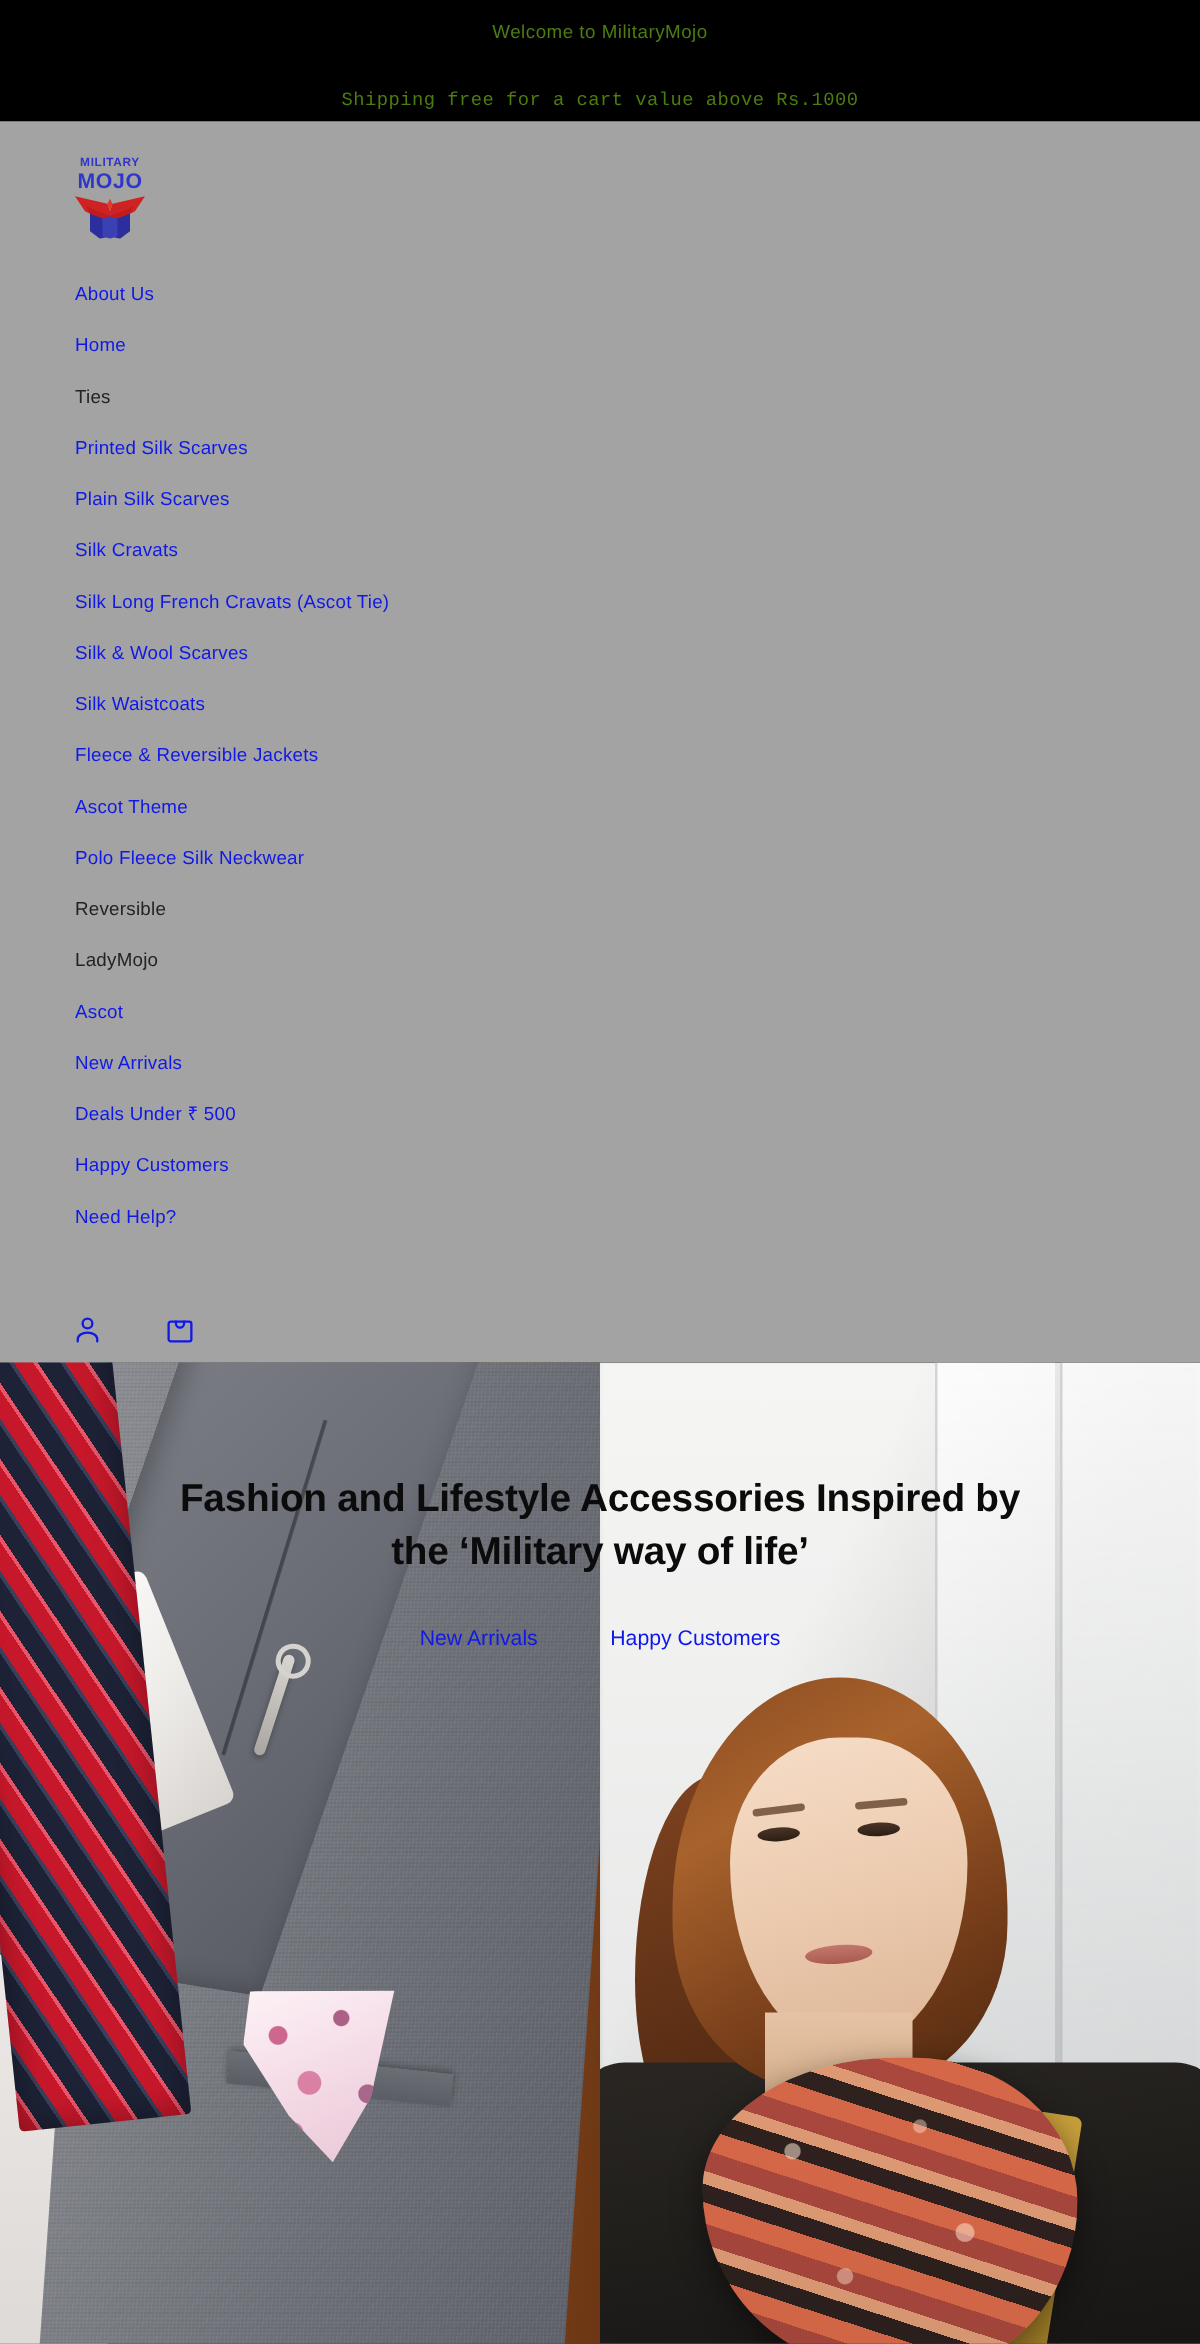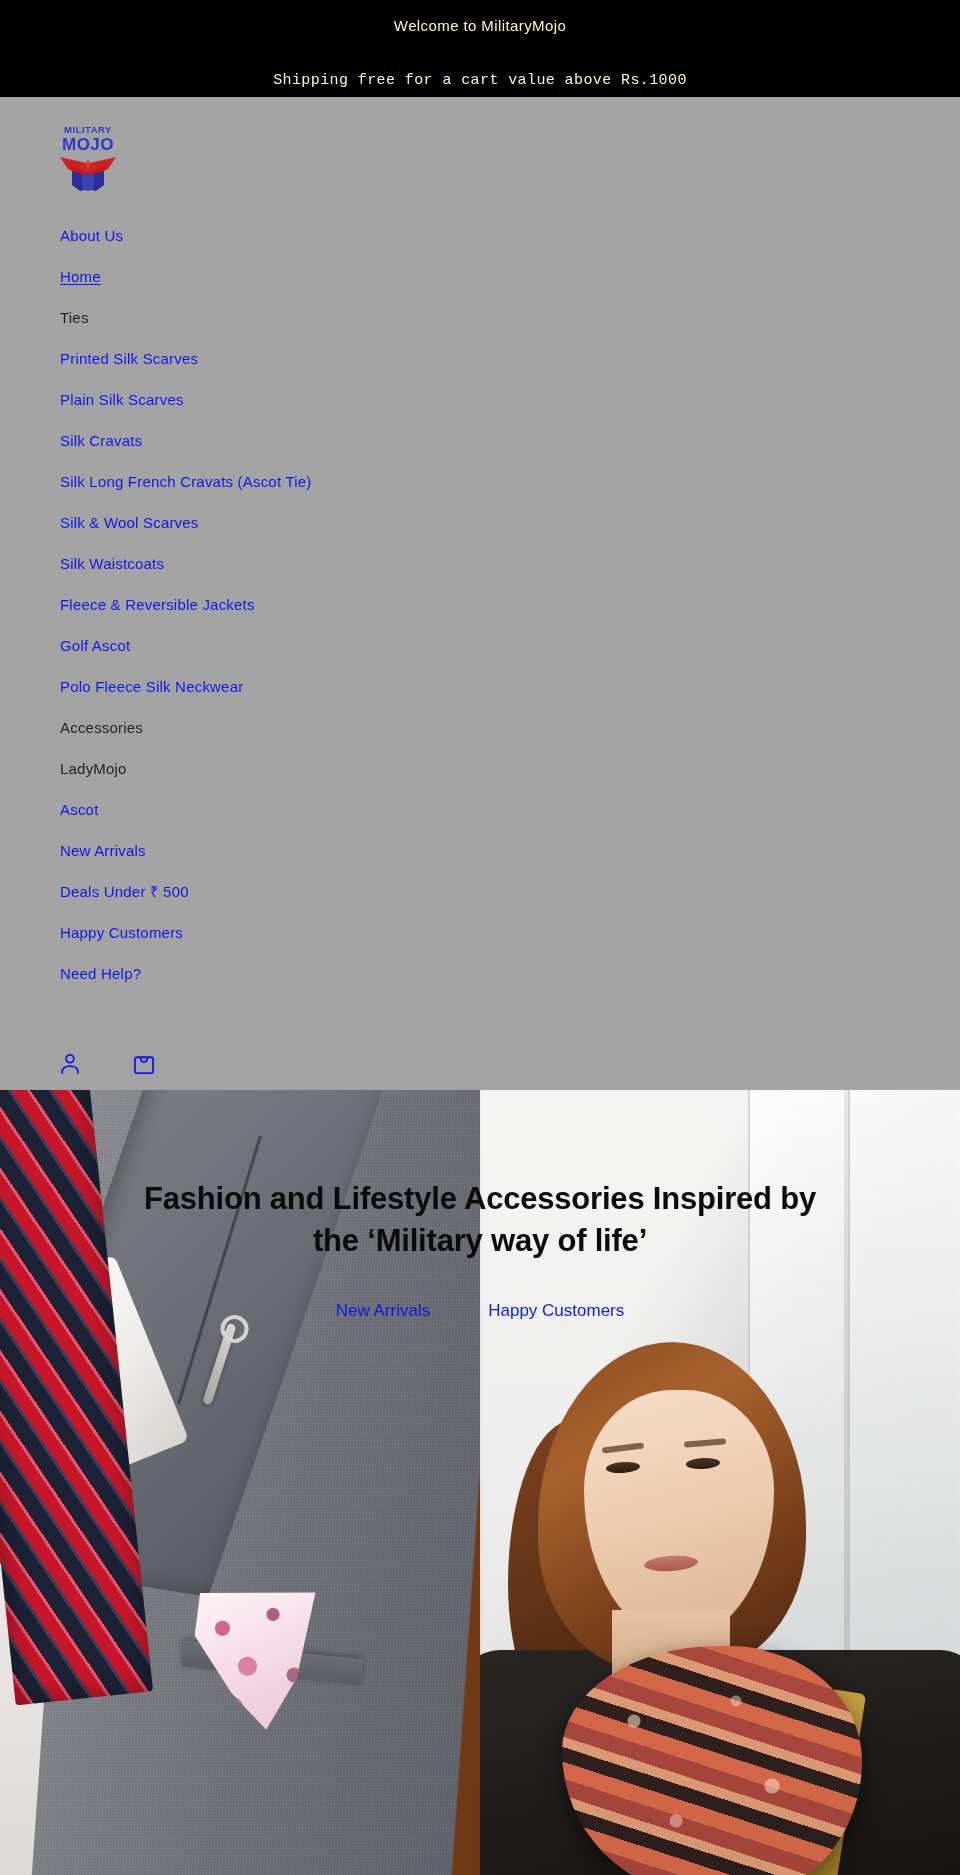--- a/index.html
+++ b/index.html
@@ -10,21 +10,21 @@
     overflow:hidden;
   }
 
   
   .announcement-bar{
     background:#000;
     padding-top:10px;
     text-align:center;
   }
   .announcement-line{
-    color:#fef9c3;
+    color:#4d7c0f;
     font-size:15px;
     letter-spacing:.4px;
     line-height:20px;
     padding:6px 1px;
   }
   .announcement-line.second{ margin-top:23px;font-family:Liberation Mono, monospace; }
 
   
   .site-header{
     background:#a3a3a3;
@@ -52,21 +52,20 @@
     display:block;
     padding:10px 0 10px 60px;
     font-size:15px;
     line-height:21px;
     letter-spacing:.2px;
     color:#1018e8;
     text-decoration:none;
     font-weight:400;
   }
   .nav-item.current{
-    text-decoration:underline;
     text-underline-offset:2px;
   }
   .nav-item.section-header{
     color:#232323;
     text-decoration:none;
     cursor:default;
   }
 
   
   .header-icons{
@@ -385,23 +384,23 @@
     <a class="nav-item" href="#">About Us</a>
     <a class="nav-item current" href="#">Home</a>
     <span class="nav-item section-header">Ties</span>
     <a class="nav-item" href="#">Printed Silk Scarves</a>
     <a class="nav-item" href="#">Plain Silk Scarves</a>
     <a class="nav-item" href="#">Silk Cravats</a>
     <a class="nav-item" href="#">Silk Long French Cravats (Ascot Tie)</a>
     <a class="nav-item" href="#">Silk &amp; Wool Scarves</a>
     <a class="nav-item" href="#">Silk Waistcoats</a>
     <a class="nav-item" href="#">Fleece &amp; Reversible Jackets</a>
-    <a class="nav-item" href="#">Golf Ascot</a>
+    <a class="nav-item" href="#">Ascot Theme</a>
     <a class="nav-item" href="#">Polo Fleece Silk Neckwear</a>
-    <span class="nav-item section-header">Accessories</span>
+    <span class="nav-item section-header">Reversible</span>
     <span class="nav-item section-header">LadyMojo</span>
     <a class="nav-item" href="#">Ascot</a>
     <a class="nav-item" href="#">New Arrivals</a>
     <a class="nav-item" href="#">Deals Under ₹ 500</a>
     <a class="nav-item" href="#">Happy Customers</a>
     <a class="nav-item" href="#">Need Help?</a>
   </nav>
 
   <div class="header-icons">
     <a class="icon-btn" href="#">

